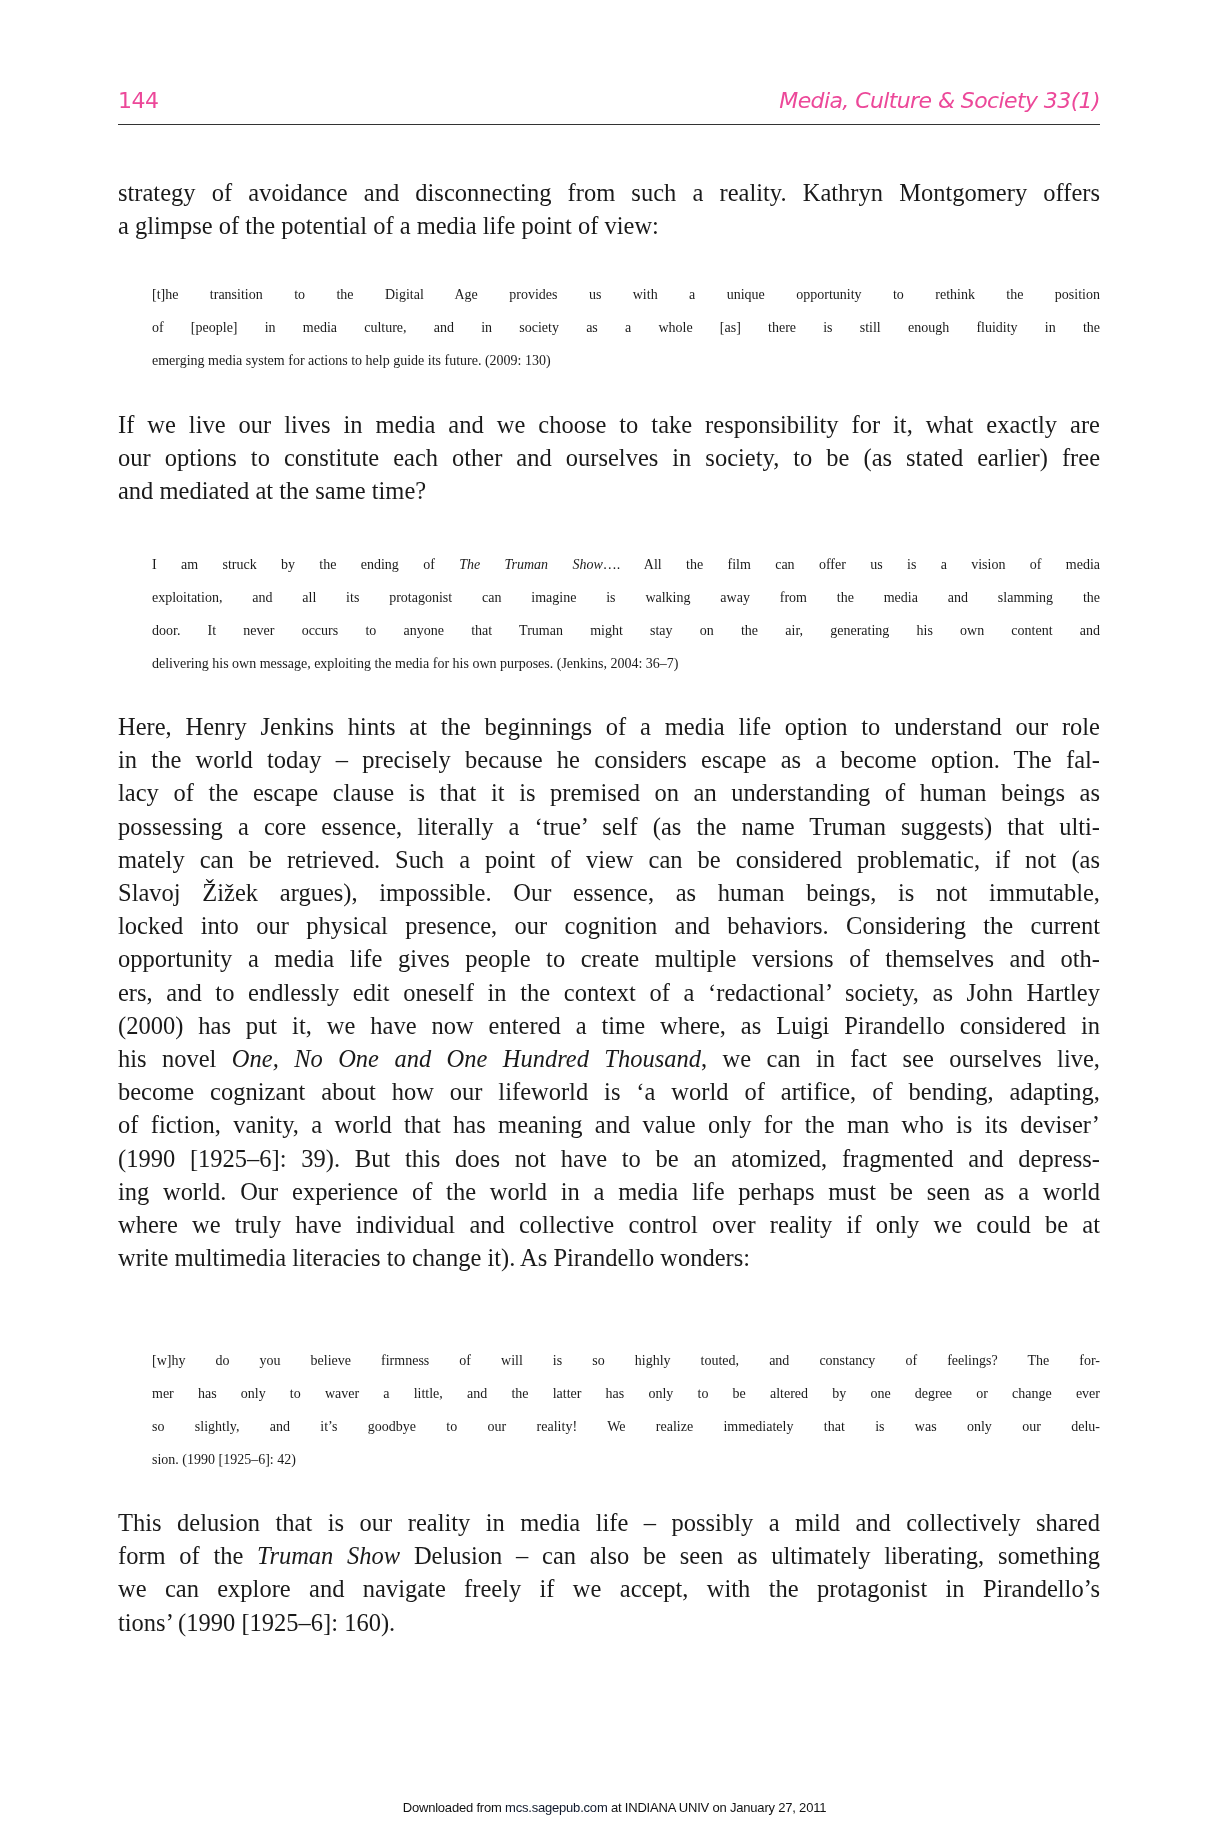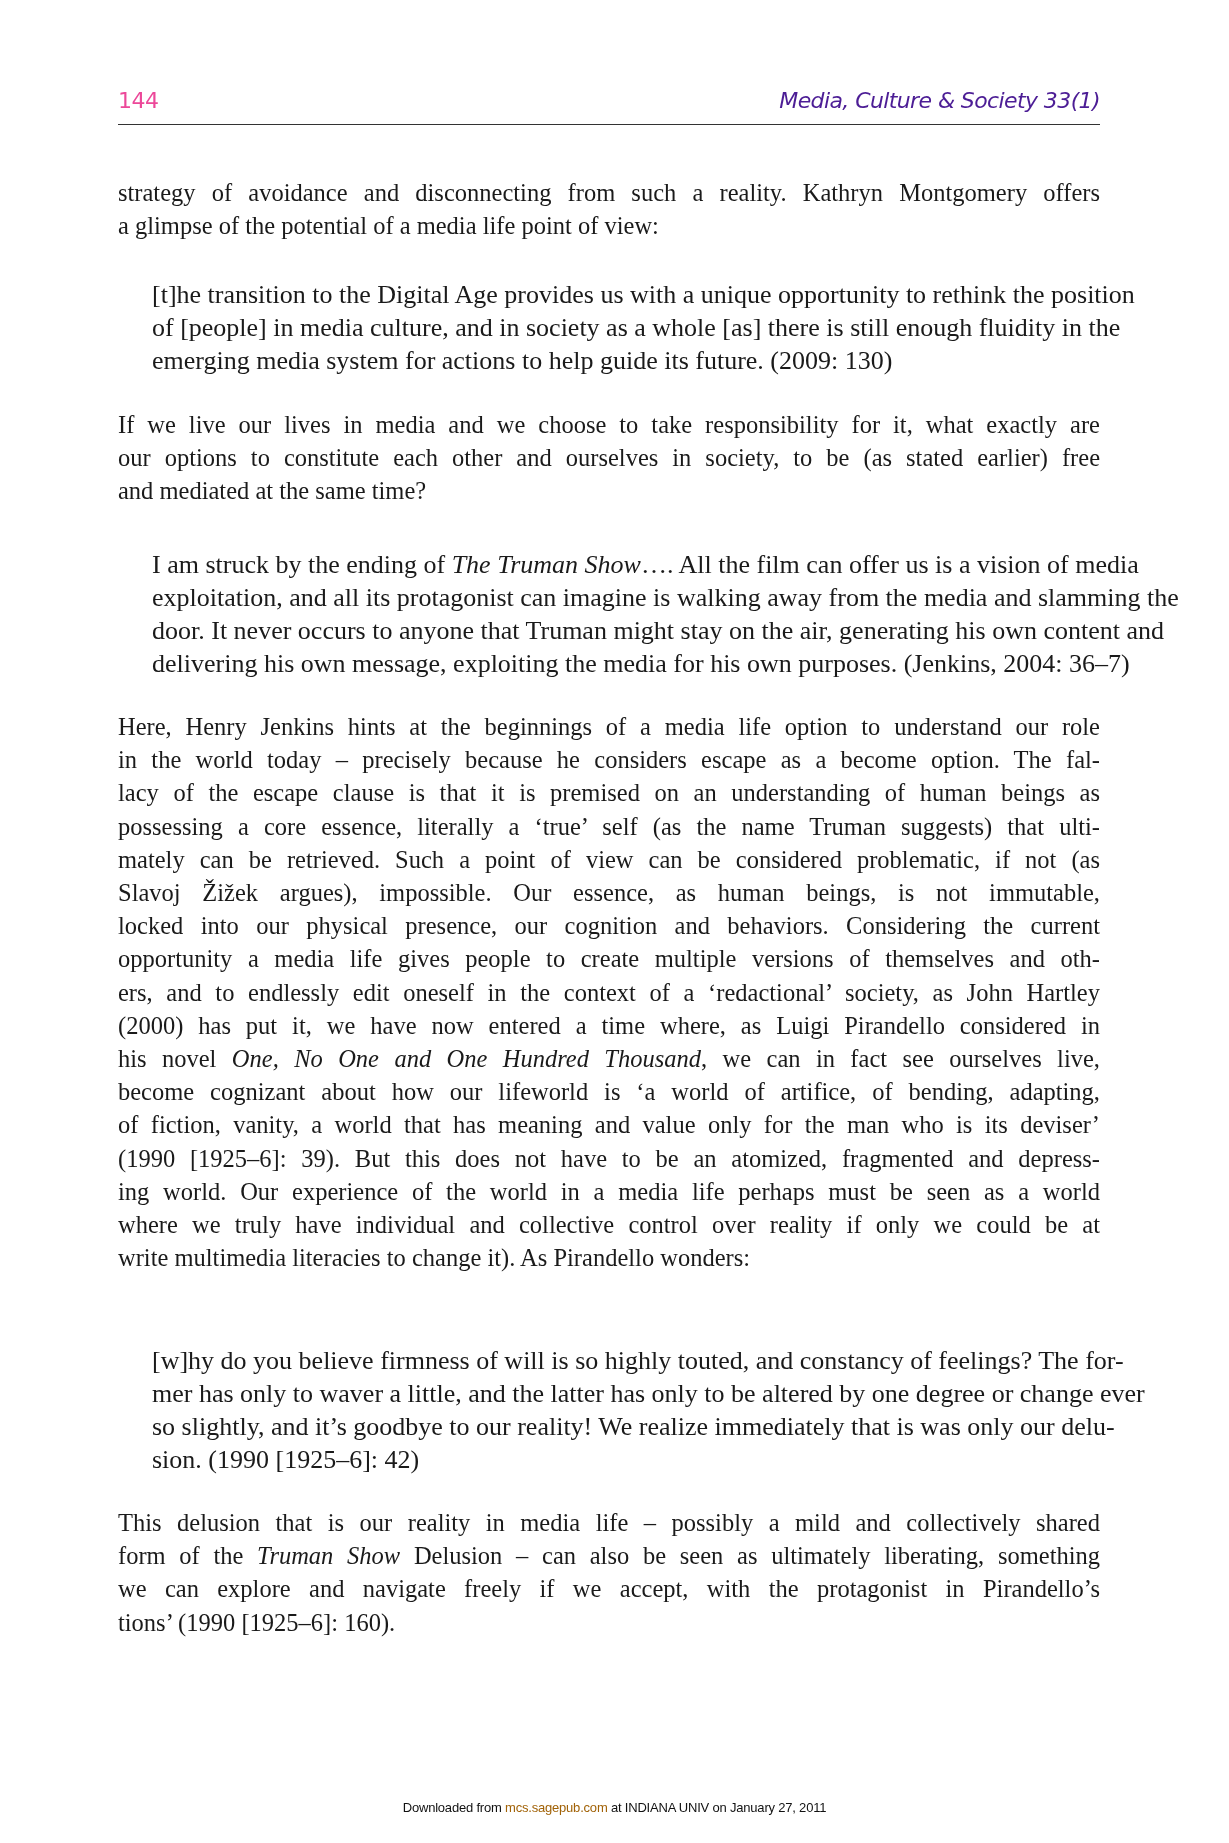--- a/index.html
+++ b/index.html
@@ -29,35 +29,35 @@
       color: #ec4899;
     }
     .journal-title {
       position: absolute;
       right: 0;
       top: 0;
       font-family: "DejaVu Sans", "Liberation Sans", sans-serif;
       font-style: italic;
       font-size: 22px;
       letter-spacing: -0.6px;
-      color: #4c1d95;
+      color: #ec4899;
     }
     .block {
       position: absolute;
       left: 118px;
       width: 982px;
     }
     .body-para {
       font-size: 24.5px;
       line-height: 33.2px;
     }
     .quote {
       left: 152px;
       width: 948px;
-      font-size: 26px;
+      font-size: 14px;
       line-height: 33px;
     }
     .line {
       display: block;
       white-space: nowrap;
       text-align: justify;
       text-align-last: justify;
       height: inherit;
     }
     .line.last { text-align-last: left; }
@@ -135,14 +135,14 @@
 </div>
 
 <div class="block body-para" style="top:1506px;">
   <span class="line">This delusion that is our reality in media life – possibly a mild and collectively shared</span>
   <span class="line"><span>form of the </span><em>Truman Show</em><span> Delusion – can also be seen as ultimately liberating, something</span></span>
   <span class="line">we can explore and navigate freely if we accept, with the protagonist in Pirandello’s</span>
   <span class="line last">tions’ (1990 [1925–6]: 160).</span>
 </div>
 
 <div class="footer">
-  <span>Downloaded from </span><a style="color: #a16207;">mcs.sagepub.com</a><span> at INDIANA UNIV on January 27, 2011</span>
+  <span>Downloaded from </span><a style="color: #0f172a;">mcs.sagepub.com</a><span> at INDIANA UNIV on January 27, 2011</span>
 </div>
 
 </body></html>

